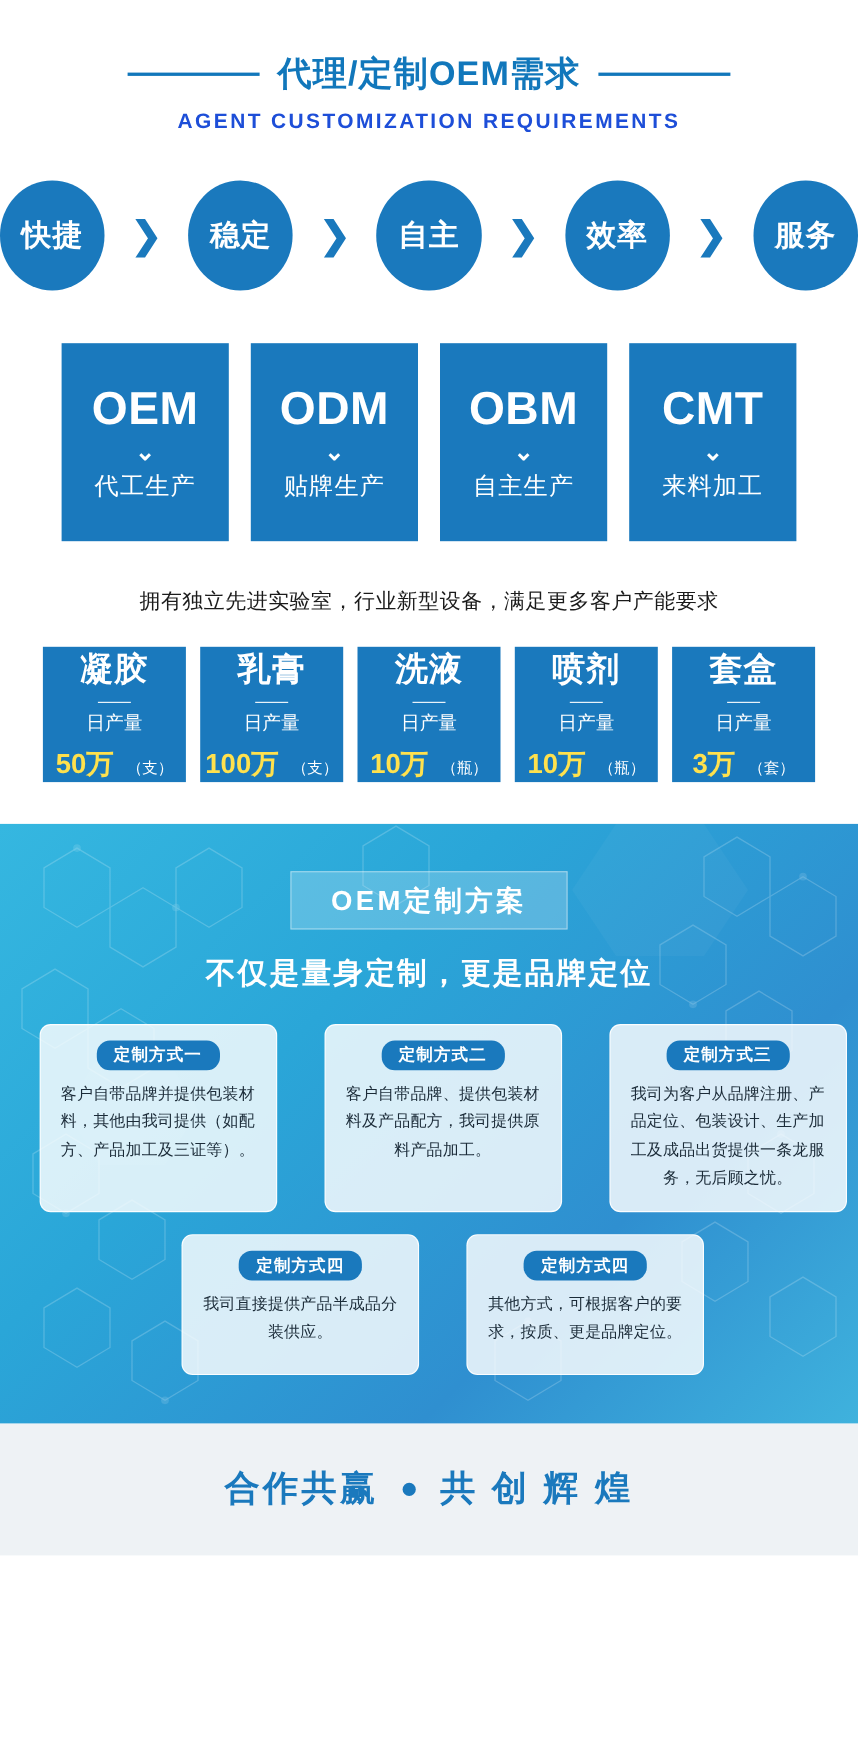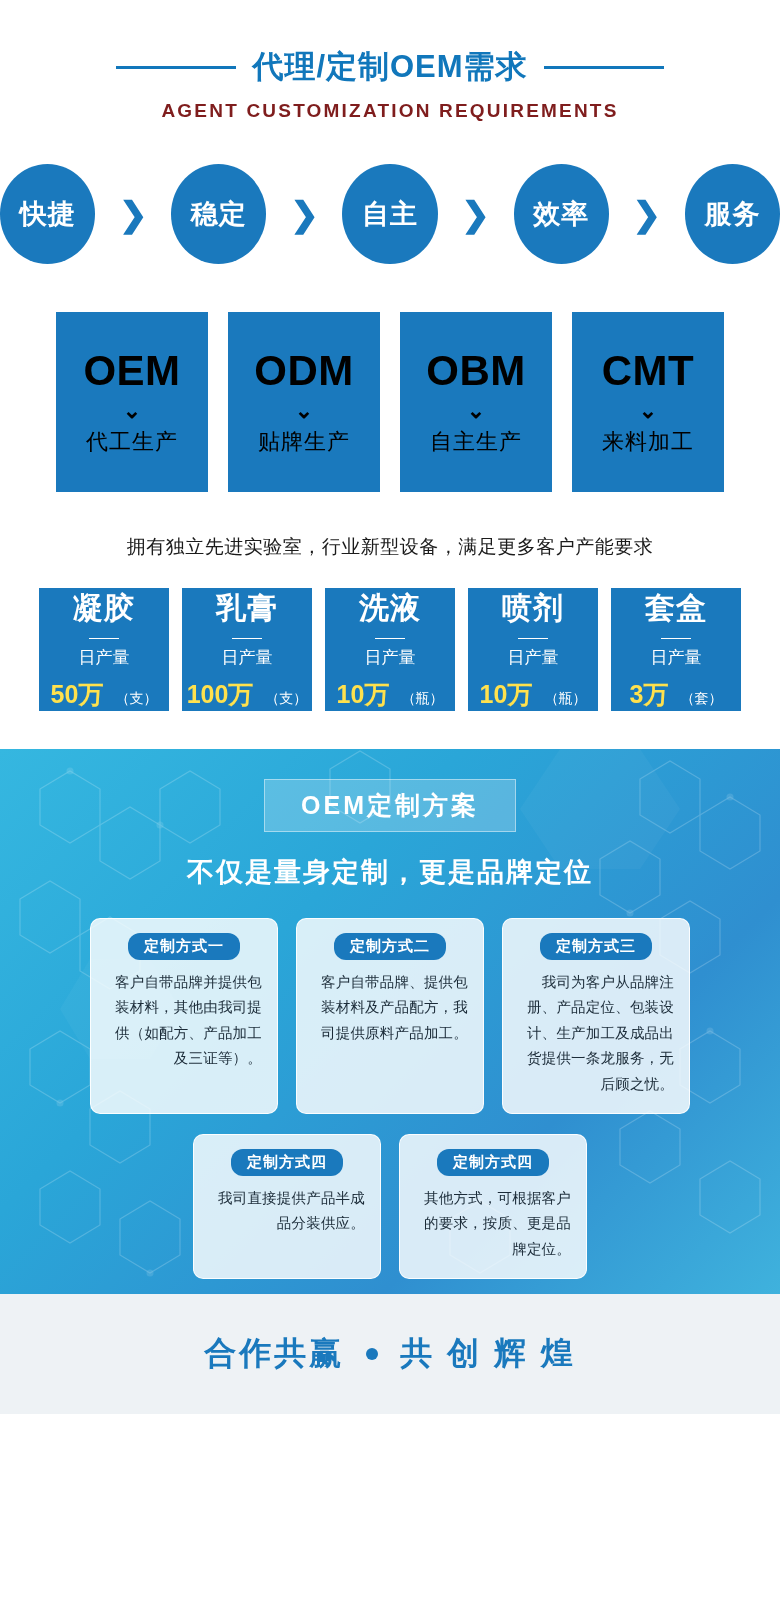--- a/index.html
+++ b/index.html
@@ -41,21 +41,21 @@
     font-size: 31px;
     font-weight: bold;
     color: #1177bb;
     letter-spacing: 1px;
     white-space: nowrap;
     font-family: "Liberation Sans", sans-serif;
   }
   .header-sub {
     margin-top: 12px;
     font-size: 19px;
-    color: #7f1d1d;
+    color: #1d4ed8;
     letter-spacing: 2.2px;
     font-weight: bold;
   }
 
   
   .circles {
     margin-top: 42px;
     display: flex;
     align-items: center;
     justify-content: center;
@@ -87,21 +87,21 @@
   .oem-row {
     margin-top: 48px;
     display: flex;
     justify-content: center;
     gap: 20px;
   }
   .oem-box {
     width: 152px;
     height: 180px;
     background: #1a79bd;
-    color: #000000;
+    color: #ffffff;
     display: flex;
     flex-direction: column;
     align-items: center;
     justify-content: center;
     gap: 6px;
   }
   .oem-code {
     font-size: 42px;
     font-weight: bold;
     letter-spacing: 0.5px;
@@ -183,21 +183,21 @@
     overflow: hidden;
   }
   .hex-layer {
     position: absolute;
     inset: 0;
     opacity: 0.35;
   }
   .blue-inner {
     position: relative;
     z-index: 2;
-    padding-top: 30px;
+    padding-top: 43px;
     text-align: center;
   }
   .oem-plan-badge {
     display: inline-block;
     background: rgba(255,255,255,0.22);
     border: 1px solid rgba(255,255,255,0.45);
     padding: 9px 36px;
     color: #ffffff;
     font-size: 25px;
     font-weight: bold;
@@ -216,27 +216,28 @@
     justify-content: center;
     gap: 18px;
   }
   .cards-bottom {
     margin-top: 20px;
     display: flex;
     justify-content: center;
     gap: 18px;
   }
   .plan-card {
-    width: 188px;
+    width: 216px;
     background: rgba(255,255,255,0.82);
     border: 1px solid rgba(255,255,255,0.9);
     border-radius: 10px;
     padding: 14px 15px 16px 15px;
-    text-align: right;
+    text-align: center;
     box-sizing: border-box;
+    margin-left: 25px;
   }
   .plan-card.tall { min-height: 148px; }
   .plan-card.short { min-height: 128px; }
   .plan-badge {
     display: block;
     margin: 0 auto 10px auto;
     width: max-content;
     background: #1a79bd;
     color: #ffffff;
     font-size: 15px;

